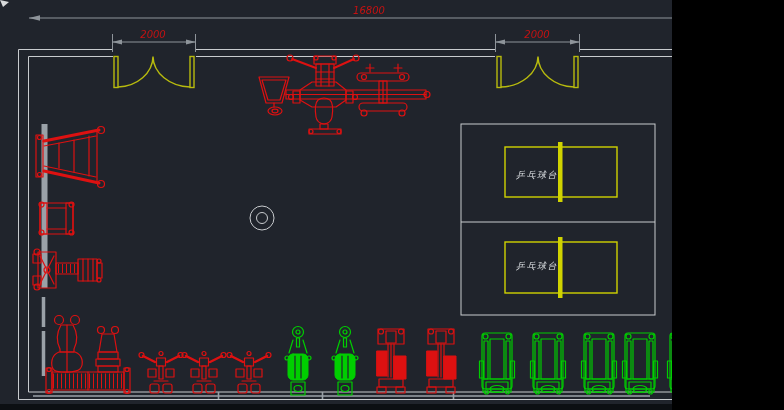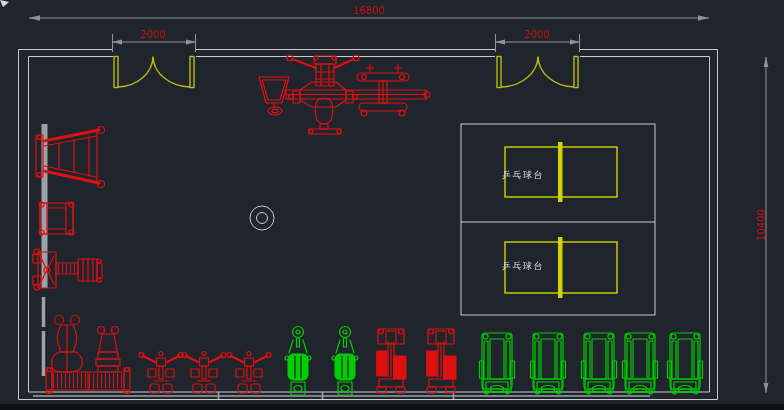--- a/index.html
+++ b/index.html
@@ -2,43 +2,43 @@
 <html style="--background: #20242c; --wall: #c8cbce; --dim-line: #8e949a; --dim-text: #c41212; --equipment-red: #dd1111; --equipment-green: #00ce00; --door-yellow: #b8bb0e; --table-yellow: #d0d300; --label-white: #dfe3e6; --window-bar: #9aa1a8; --edge-strip: #0c0f13; --blue-tick: #2757d6; --cursor: #d8dadc;"><head>
 <meta charset="utf-8">
 <style>
   :root{
     --background:#20242c; --wall:#c8cbce; --dim-line:#8e949a; --dim-text:#c41212;
     --equipment-red:#dd1111; --equipment-green:#00ce00; --door-yellow:#b8bb0e;
     --table-yellow:#d0d300; --label-white:#dfe3e6; --window-bar:#9aa1a8;
     --edge-strip:#0c0f13; --blue-tick:#2757d6; --cursor:#d8dadc;
   }
   html,body{margin:0;padding:0;background:#000;}
-  .canvas{position:relative;width:784px;height:410px;background:var(--background);
-    overflow:hidden;font-family:"DejaVu Sans",sans-serif;}
+  .canvas{position:relative;width:672px;height:410px;background:var(--background);
+    overflow:hidden;font-family:"DejaVu Sans",sans-serif;font-style:italic;}
   .canvas svg{position:absolute;left:0;top:0;}
   .s-wall{stroke:var(--wall);fill:none;stroke-width:1;}
   .s-win{stroke:var(--window-bar);fill:none;}
   .s-dim{stroke:var(--dim-line);fill:none;stroke-width:1;}
   .f-dim{fill:var(--dim-line);stroke:none;}
   .s-red{stroke:var(--equipment-red);fill:none;stroke-width:1.2;stroke-linecap:round;stroke-linejoin:round;}
   .f-red{fill:var(--equipment-red);stroke:var(--equipment-red);stroke-width:1;}
   .s-green{stroke:var(--equipment-green);fill:none;stroke-width:1.2;stroke-linecap:round;stroke-linejoin:round;}
   .f-green{fill:var(--equipment-green);stroke:var(--equipment-green);stroke-width:1;}
   .s-bg{stroke:var(--background);fill:none;stroke-width:1.2;}
   .s-yellow{stroke:var(--door-yellow);fill:none;stroke-width:1.4;}
   .s-tyellow{stroke:var(--table-yellow);fill:none;stroke-width:1.4;}
   .f-tyellow{fill:var(--table-yellow);stroke:none;}
   .f-cursor{fill:var(--cursor);stroke:none;}
   .f-blue{fill:var(--blue-tick);stroke:none;}
   .f-strip{fill:var(--edge-strip);stroke:none;}
   .dim-label{position:absolute;font-size:10px;line-height:12px;color:var(--dim-text);
     text-align:center;width:44px;white-space:nowrap;}
   .dim-label.vertical{transform:rotate(-90deg);transform-origin:center;}
   .pp-label{position:absolute;font-size:9px;line-height:11px;color:var(--label-white);
-    letter-spacing:1.5px;text-align:left;width:56px;white-space:nowrap;}
+    letter-spacing:1.5px;text-align:right;width:56px;white-space:nowrap;}
 </style>
 </head>
 <body>
 
 <div class="canvas">
 <svg width="784" height="410" viewBox="0 0 784 410">
 
   <defs>
 
     <g id="cable-st">

